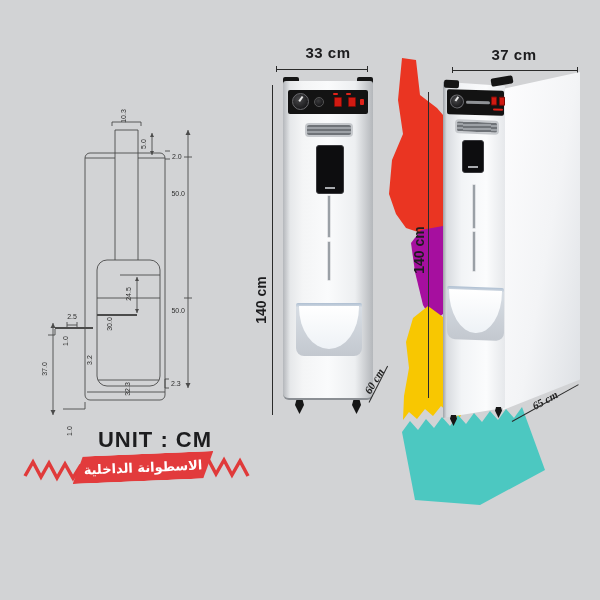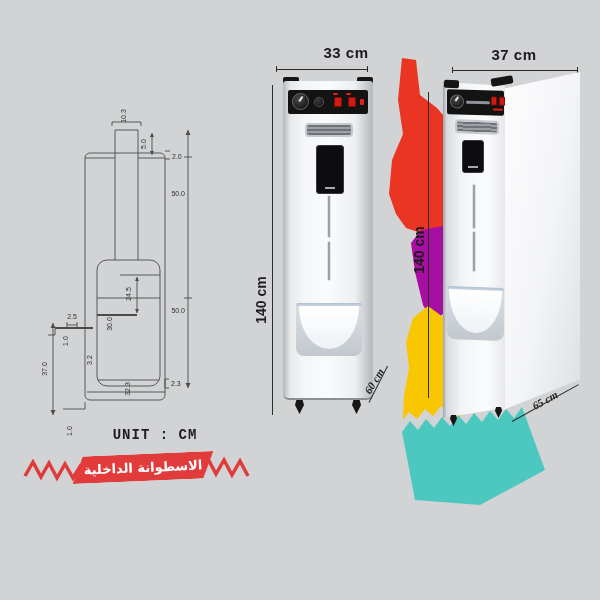--- a/index.html
+++ b/index.html
@@ -31,21 +31,21 @@
   .slot{position:absolute;width:2px;background:#9aa0a6;box-shadow:0 0 0 .5px #c9ccd0}
   .foot{position:absolute;background:#161616;clip-path:polygon(15% 0,85% 0,100% 35%,50% 100%,0 35%)}
   .disp-outer{position:absolute;background:linear-gradient(180deg,#aebfd2 0,#d7dde4 8%,#c3c8cf 100%);border-radius:2px 2px 8px 8px;overflow:hidden}
   .disp-inner{position:absolute;left:4%;top:6%;width:92%;height:80%;background:linear-gradient(180deg,#ffffff,#eef2f6);border-radius:0 0 50% 50%/0 0 100% 100%}
   
   #banner{position:absolute;left:72px;top:454px;width:142px;height:27px;background:var(--banner);
           transform:rotate(-2.5deg);clip-path:polygon(8% 0,100% 0,92% 100%,0 100%);
           display:flex;align-items:center;justify-content:center}
   #banner span{color:#fff;font-size:13px;font-weight:700;direction:rtl;font-family:"DejaVu Sans",sans-serif}
   #unit-label{position:absolute;left:90px;top:427px;width:130px;text-align:center;
-              font-family:Liberation Mono, monospace;font-weight:700;font-size:14px;color:#1d1d1f;letter-spacing:1px}
+              font-family:Liberation Sans, sans-serif;font-weight:700;font-size:22px;color:#1d1d1f;letter-spacing:1px}
   svg text{font-family:"Liberation Sans",sans-serif;font-size:7px;fill:#2e2e2e}
 </style>
 </head>
 <body>
 
 <div id="canvas">
 
   <svg class="abs" style="left:18px;top:98px" width="200" height="360" viewBox="0 0 200 360">
     <g stroke="#4b4b4b" stroke-width="0.9" fill="none">
       <rect x="67" y="55" width="80" height="247" rx="5"></rect>
@@ -131,21 +131,21 @@
       <div class="slot" style="left:45px;top:115px;height:41px"></div>
       <div class="slot" style="left:45px;top:161px;height:38px"></div>
       <div class="disp-outer" style="left:13px;top:222px;width:66px;height:53px">
         <div class="disp-inner"></div>
       </div>
     </div>
     <div class="foot" style="left:14px;top:323px;width:9px;height:14px"></div>
     <div class="foot" style="left:71px;top:323px;width:9px;height:14px"></div>
   </div>
 
-  <div class="size-label" style="left:299px;top:44px;width:94px;z-index:4">33 cm</div>
+  <div class="size-label" style="left:281px;top:44px;width:94px;z-index:4">33 cm</div>
   <div class="dim-h" style="left:276px;top:69px;width:92px;z-index:4"></div>
   <div class="tick" style="left:276px;top:66px"></div>
   <div class="tick" style="left:367px;top:66px"></div>
   <div class="dim-v" style="left:272px;top:85px;height:330px;z-index:4"></div>
   <div class="vlabel" style="left:231px;top:292px;width:60px;height:16px;line-height:16px;z-index:4">140 cm</div>
   <div class="dim-h" style="left:369px;top:402px;width:41px;transform:rotate(-63deg);transform-origin:0 50%;z-index:4"></div>
   <div class="diag-label" style="left:352px;top:375px;width:44px;transform:rotate(-58deg);z-index:4">60 cm</div>
 
   <div class="abs" style="left:440px;top:68px;width:145px;height:360px;z-index:2">
 

